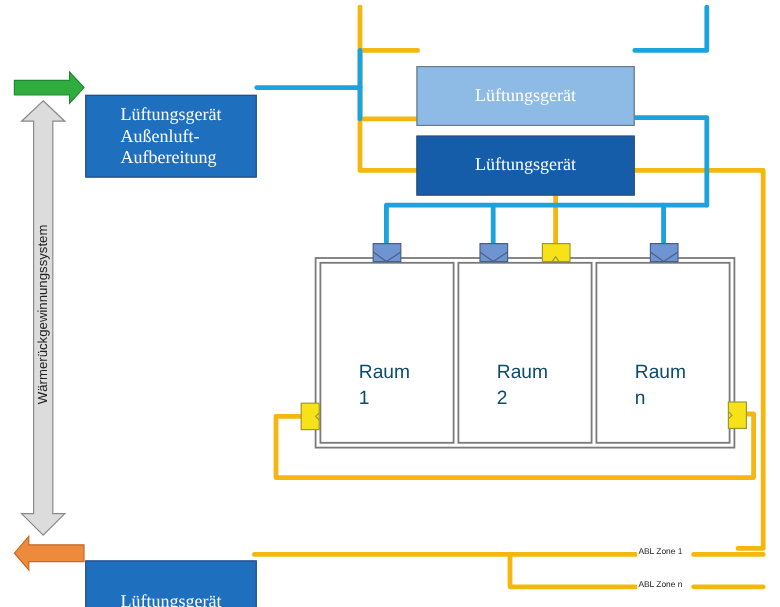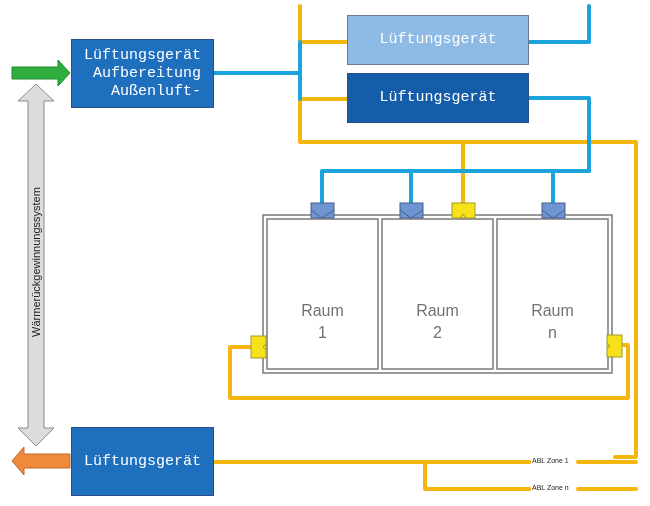--- a/index.html
+++ b/index.html
@@ -1,23 +1,23 @@
 <!DOCTYPE html>
 <html><head>
   <meta charset="utf-8">
   <style>
     html, body { margin: 0; padding: 0; background: #ffffff; }
     body { width: 650px; height: 506px; overflow: hidden; position: relative; font-family: "Liberation Sans", sans-serif; }
     svg { position: absolute; left: 0; top: 0; }
-    .box { position: absolute; display: flex; align-items: center; justify-content: center; text-align: right; color: #ffffff; font-family: Liberation Mono, monospace; font-size: 15px; line-height: 18px; box-sizing: border-box; border: 1px solid #2a4f86; }
+    .box { position: absolute; display: flex; align-items: center; justify-content: center; text-align: left; color: #ffffff; font-family: Liberation Serif, serif; font-size: 15px; line-height: 18px; box-sizing: border-box; border: 1px solid #2a4f86; margin-top: 40px; }
     .box span { display: block; }
     .dark { background: #1f6fbf; }
     .darker { background: #155da8; }
     .light { background: #8dbbe6; border-color: #6a7a8a; }
-    .room-label { position: absolute; text-align: center; color: #737373; font-size: 16px; line-height: 22px; font-family: "Liberation Sans", sans-serif; }
+    .room-label { position: absolute; text-align: left; color: #0c4a6e; font-size: 16px; line-height: 22px; font-family: "Liberation Sans", sans-serif; padding-left: 32px; }
     .vlabel { position: absolute; left: 36px; top: 262px; transform: translate(-50%,-50%) rotate(-90deg); font-size: 11px; color: #222; white-space: nowrap; font-family: "Liberation Sans", sans-serif; }
     .abl { position: absolute; font-size: 7px; color: #222; background: #fff; padding: 0 1px; font-family: "Liberation Sans", sans-serif; }
   </style>
 </head>
 <body>
 
 <svg width="650" height="506" viewBox="0 0 650 506">
 
   <g fill="none" stroke="#f5b70f" stroke-width="4" stroke-linecap="round" stroke-linejoin="round">
     <path d="M300 6 V142 H636 V457 H615"></path>
@@ -81,22 +81,22 @@
   <path d="M12 67 H58 V60 L70 73 L58 86 V79 H12 Z" fill="#2fae3f" stroke="#1e8a2f" stroke-width="1"></path>
 
   <path d="M70 454 H24 V447 L12 461 L24 475 V468 H70 Z" fill="#ee8a3c" stroke="#c2692a" stroke-width="1"></path>
 
   <path d="M36 84 L54 101 H44 V428 H54 L36 446 L18 428 H28 V101 H18 Z" fill="#dcdcdc" stroke="#8a8a8a" stroke-width="1"></path>
 </svg>
 
 <div class="box dark" style="left:71px;top:39px;width:143px;height:69px;">
   <div>
     <span>Lüftungsgerät</span>
+    <span>Außenluft-</span>
     <span>Aufbereitung</span>
-    <span>Außenluft-</span>
   </div>
 </div>
 
 <div class="box light" style="left:347px;top:15px;width:182px;height:50px;">
   <div>
     <span>Lüftungsgerät</span>
   </div>
 </div>
 
 <div class="box darker" style="left:347px;top:73px;width:182px;height:50px;">

